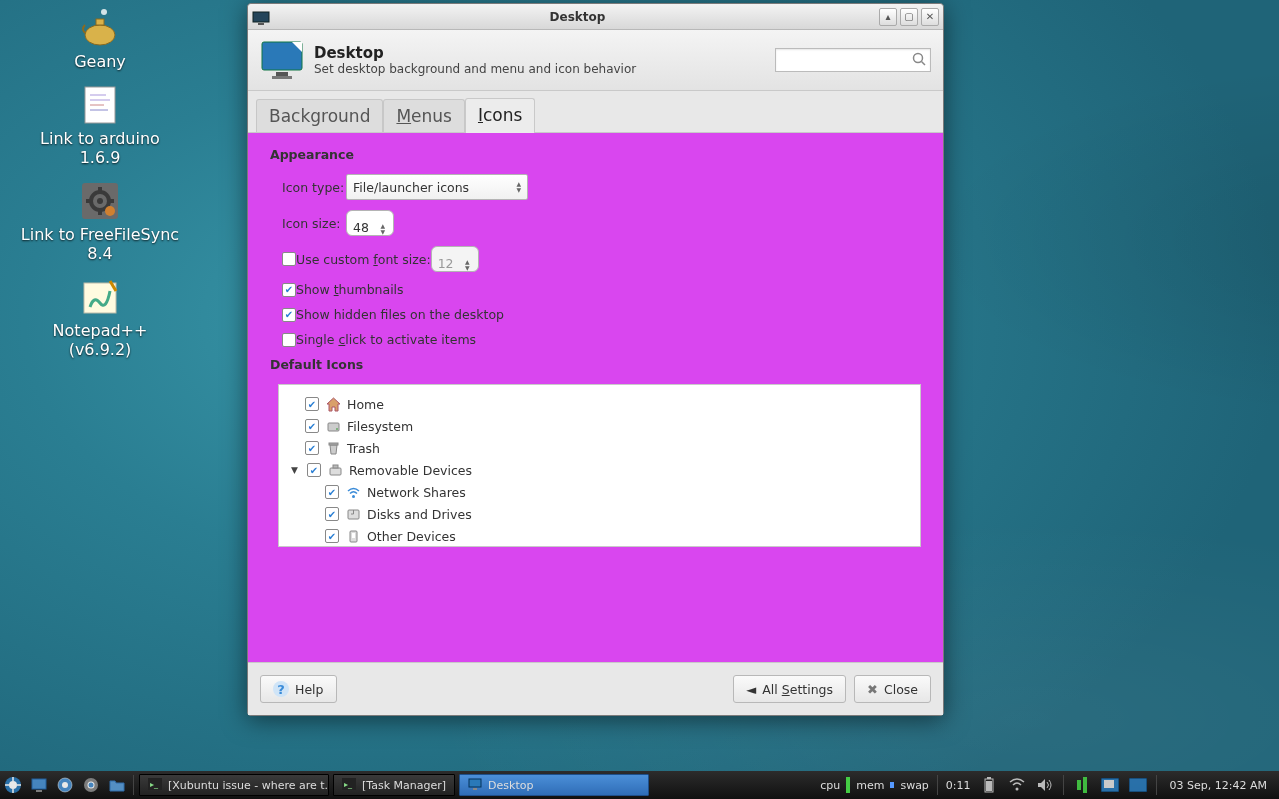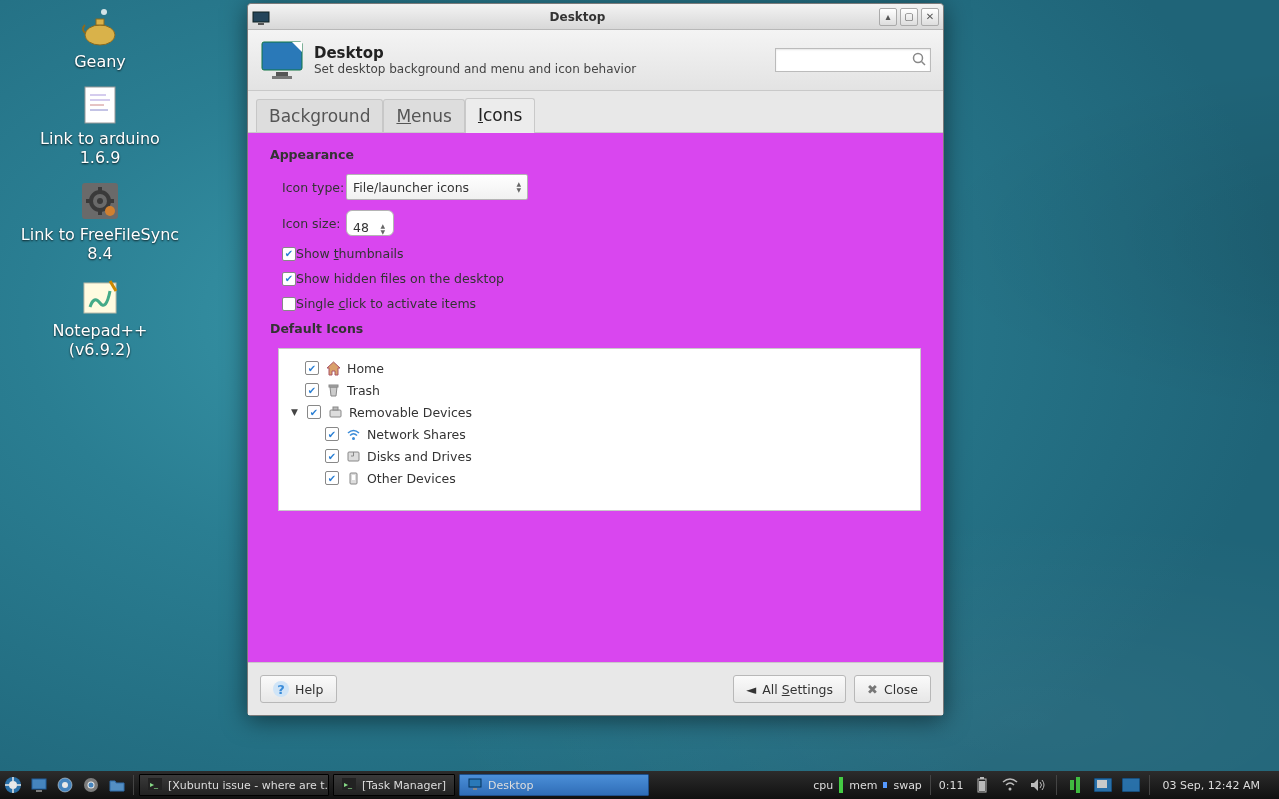--- a/index.html
+++ b/index.html
@@ -57,21 +57,21 @@
 .footer .spacer { flex:1; }
 .btn { border:1px solid #b8b8b8; background: linear-gradient(#fafafa,#e7e7e7); border-radius:3px; padding: 5px 12px; font-size:12.5px; display:flex; align-items:center; gap:6px; cursor:pointer; color:#333;}
 .btn .bi { font-size:13px; }
 
 
 .taskbar { position:absolute; left:0; right:0; bottom:0; height:28px; background: linear-gradient(#2c2c2c,#101010); display:flex; align-items:center; color:#ddd; font-size:11px; }
 .taskbar .tbi { width:22px; height:22px; margin:0 2px; display:flex; align-items:center; justify-content:center; cursor:pointer; opacity:.9;}
 .taskbar .entry { border:1px solid #000; background:linear-gradient(#3a3a3a,#222); padding:2px 8px; margin:0 2px; border-radius:1px; display:flex; align-items:center; gap:6px; height:22px; cursor:pointer; max-width:190px; overflow:hidden; white-space:nowrap;}
 .taskbar .entry.active { background: linear-gradient(#4b8fd8,#2f6db7); border-color:#1e4f8a; }
 .taskbar .sep { width:1px; height:20px; background:#444; margin:0 3px; }
-.taskbar .sys { margin-left:auto; display:flex; align-items:center; gap:2px; padding-right:11px; }
+.taskbar .sys { margin-left:auto; display:flex; align-items:center; gap:2px; padding-right:4px; }
 .taskbar .txt { padding: 0 3px; }
 .lbar { width:4px; height:16px; display:inline-block; margin:0 1px;}
 </style>
 </head>
 <body>
 
 <div class="wallpaper"></div>
 
 <div class="desktop-icons">
   <div class="d-icon">
@@ -183,20 +183,28 @@
     </div>
 
     <div class="row">
       <label class="w-label">Icon size:</label>
       <div class="spin">
         <span>48</span>
         <span class="arrows">▲<br>▼</span>
       </div>
     </div>
 
+    <div class="row">
+      <span class="chk"></span>
+      <span>Use custom <span class="u">f</span>ont size:</span>
+      <div class="spin disabled">
+        <span>12</span>
+        <span class="arrows">▲<br>▼</span>
+      </div>
+    </div>
 
 
     <div class="row">
       <span class="chk on"></span>
       <span>Show <span class="u">t</span>humbnails</span>
     </div>
 
     <div class="row">
       <span class="chk on"></span>
       <span>Show hidden files on the desktop</span>
@@ -211,20 +219,30 @@
 
     <div class="listbox">
       <div class="li">
         <span class="chk on"></span>
         <span class="ic">
             <svg width="15" height="15" viewBox="0 0 15 15">
               <polygon points="7.5,1 14,7 12,7 12,14 9,14 9,10 6,10 6,14 3,14 3,7 1,7" fill="#d9a06a" stroke="#a56"></polygon>
             </svg>
           </span>
         <span>Home</span>
+      </div>
+      <div class="li">
+        <span class="chk on"></span>
+        <span class="ic">
+            <svg width="15" height="15" viewBox="0 0 15 15">
+              <rect x="2" y="4" width="11" height="8" rx="1" fill="#ccc" stroke="#888"></rect>
+              <circle cx="11" cy="10" r="1" fill="#6a6"></circle>
+            </svg>
+          </span>
+        <span>Filesystem</span>
       </div>
       <div class="li">
         <span class="chk on"></span>
         <span class="ic">
             <svg width="15" height="15" viewBox="0 0 15 15">
               <path d="M4 4 L11 4 L10 13 L5 13 Z" fill="#ccc" stroke="#888"></path>
               <rect x="3" y="2" width="9" height="2" fill="#aaa" stroke="#888"></rect>
             </svg>
           </span>
         <span>Trash</span>

